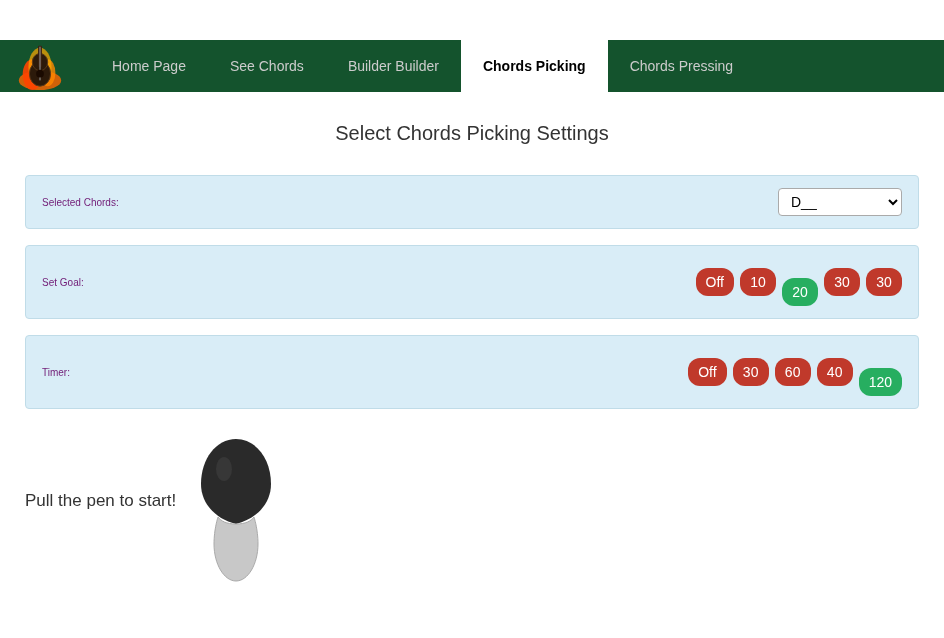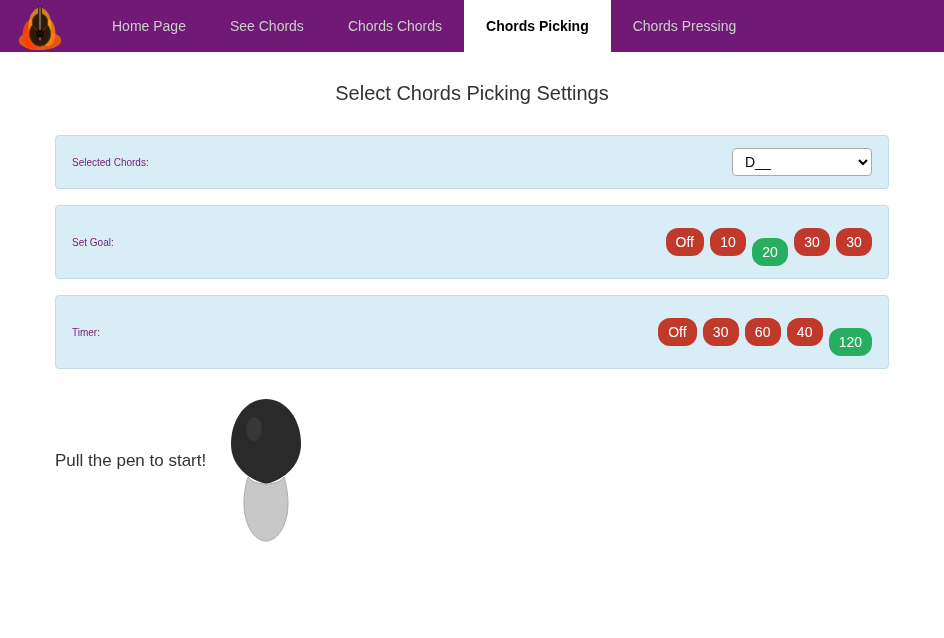--- a/index.html
+++ b/index.html
@@ -5,25 +5,26 @@
     * { box-sizing: border-box; margin: 0; padding: 0; }
     body {
       font-family: Arial, sans-serif;
       background: #fff;
       min-height: 638px;
       width: 944px;
     }
 
     
     nav {
-      background: #701a75;
+      background: #14532d;
       display: flex;
       align-items: center;
       height: 52px;
       padding: 0 10px;
+      margin-top: 40px;
     }
     .nav-logo {
       width: 70px;
       height: 52px;
       flex-shrink: 0;
       margin-right: 10px;
       position: relative;
     }
     .nav-links {
       display: flex;
@@ -41,21 +42,21 @@
       cursor: pointer;
     }
     .nav-link.active {
       background: #fff;
       color: #000;
       font-weight: bold;
     }
 
     
     .main {
-      padding: 30px 55px;
+      padding: 30px 25px;
     }
     .page-title {
       text-align: center;
       font-size: 20px;
       color: #333;
       margin-bottom: 30px;
       font-weight: normal;
     }
 
     
@@ -80,21 +81,21 @@
       gap: 6px;
     }
 
     
     .chord-select {
       padding: 4px 8px;
       font-size: 14px;
       border: 1px solid #aaa;
       border-radius: 4px;
       background: #fff;
-      width: 140px;
+      width: 124px;
       cursor: pointer;
     }
 
     
     .btn-toggle {
       padding: 6px 10px;
       font-size: 14px;
       border: none;
       border-radius: 12px;
       cursor: pointer;
@@ -150,21 +151,21 @@
 
       <line x1="29.5" y1="7" x2="29.5" y2="42" stroke="#aaa" stroke-width="0.5"></line>
       <line x1="30.5" y1="7" x2="30.5" y2="42" stroke="#aaa" stroke-width="0.5"></line>
 
       <circle cx="30" cy="35" r="4" fill="#1a0a00"></circle>
     </svg>
   </div>
   <div class="nav-links">
     <a class="nav-link">Home Page</a>
     <a class="nav-link">See Chords</a>
-    <a class="nav-link">Chords Chords</a>
+    <a class="nav-link">Builder Builder</a>
     <a class="nav-link active">Chords Picking</a>
     <a class="nav-link">Chords Pressing</a>
   </div>
 </nav>
 
 <div class="main">
   <h2 class="page-title">Select Chords Picking Settings</h2>
 
   <div class="settings-block">
     <span class="settings-label">Selected Chords:</span>

